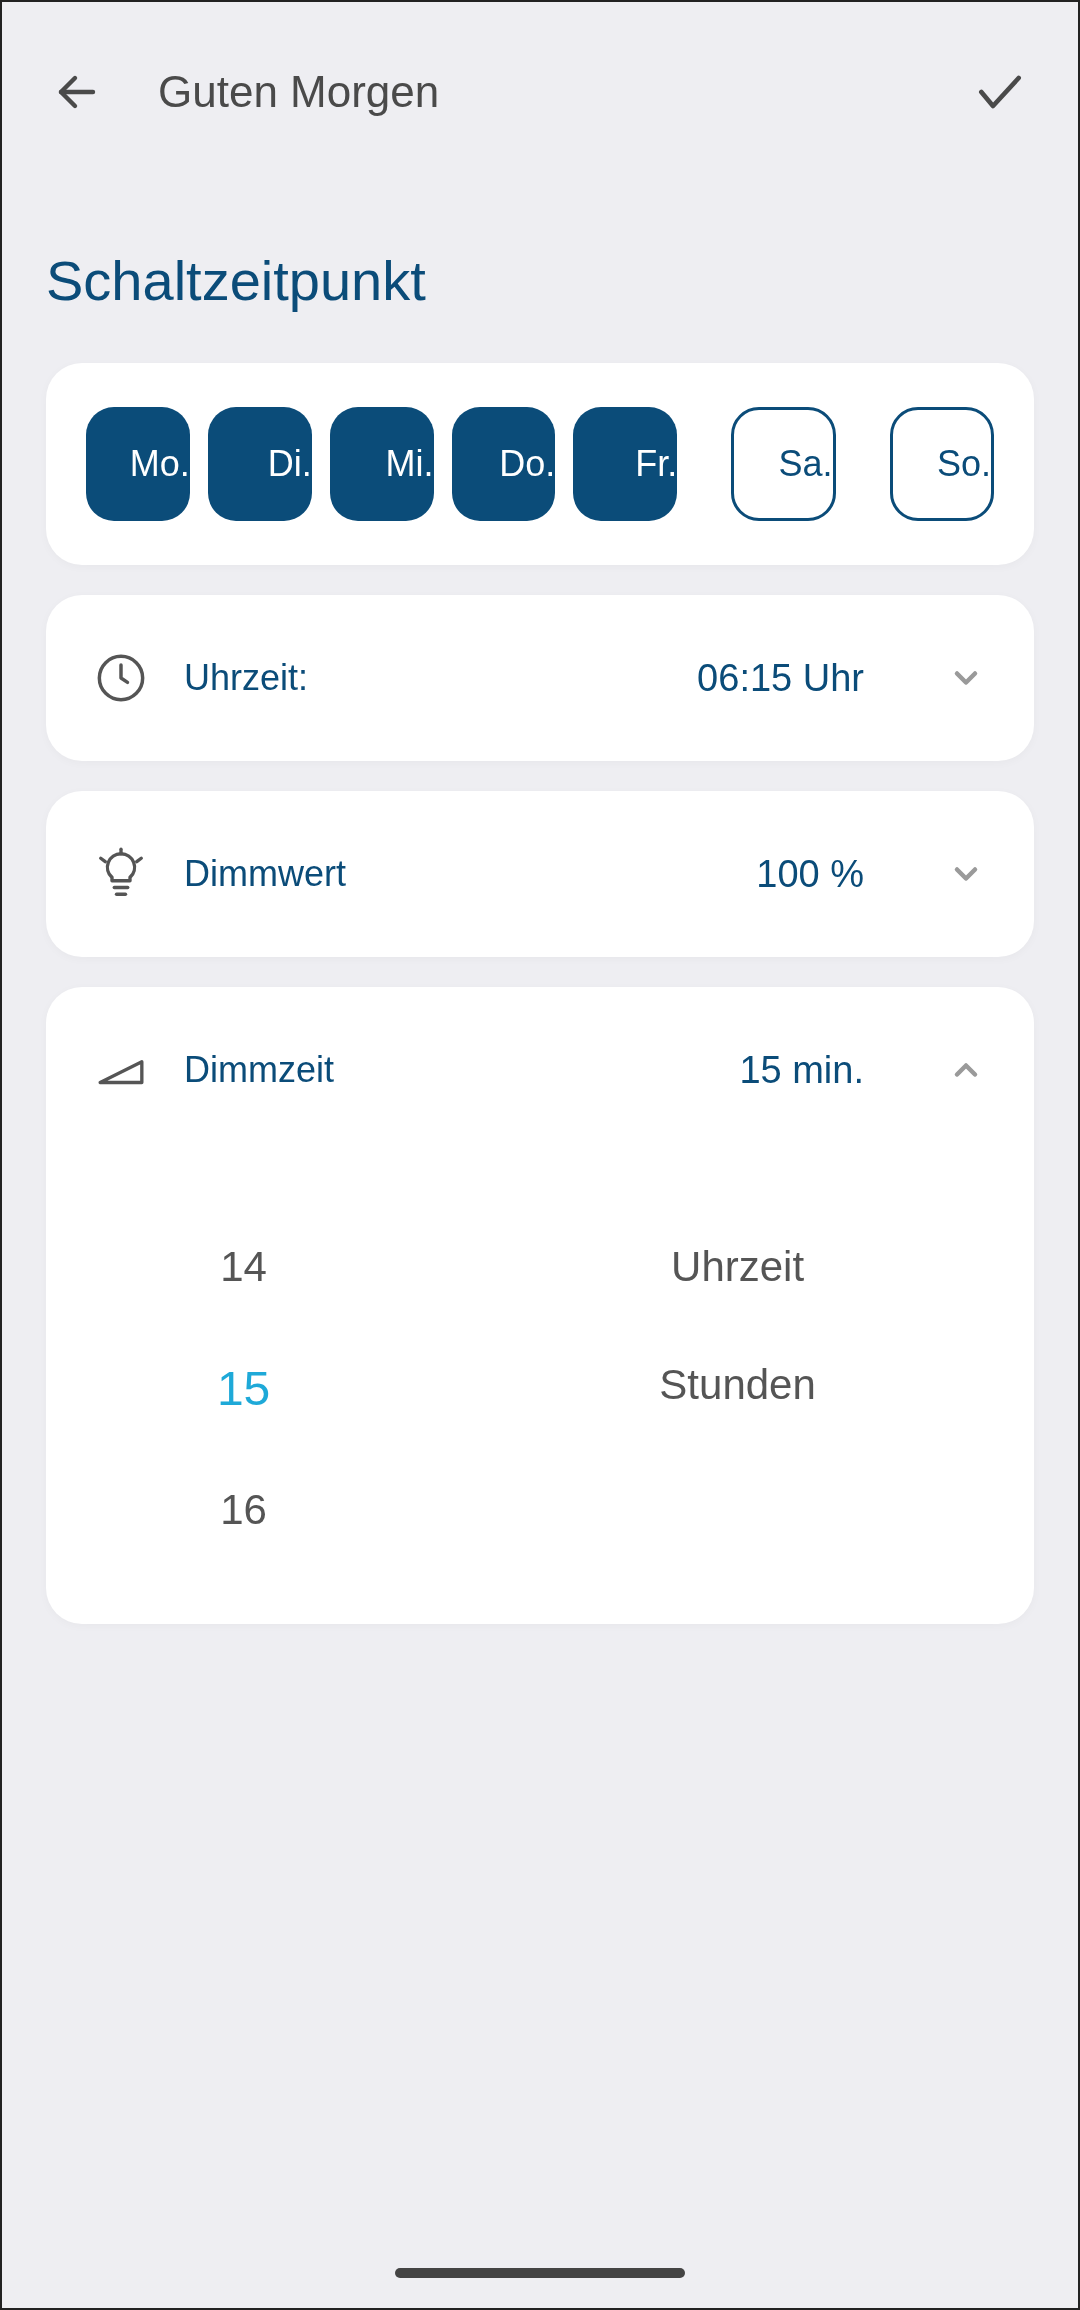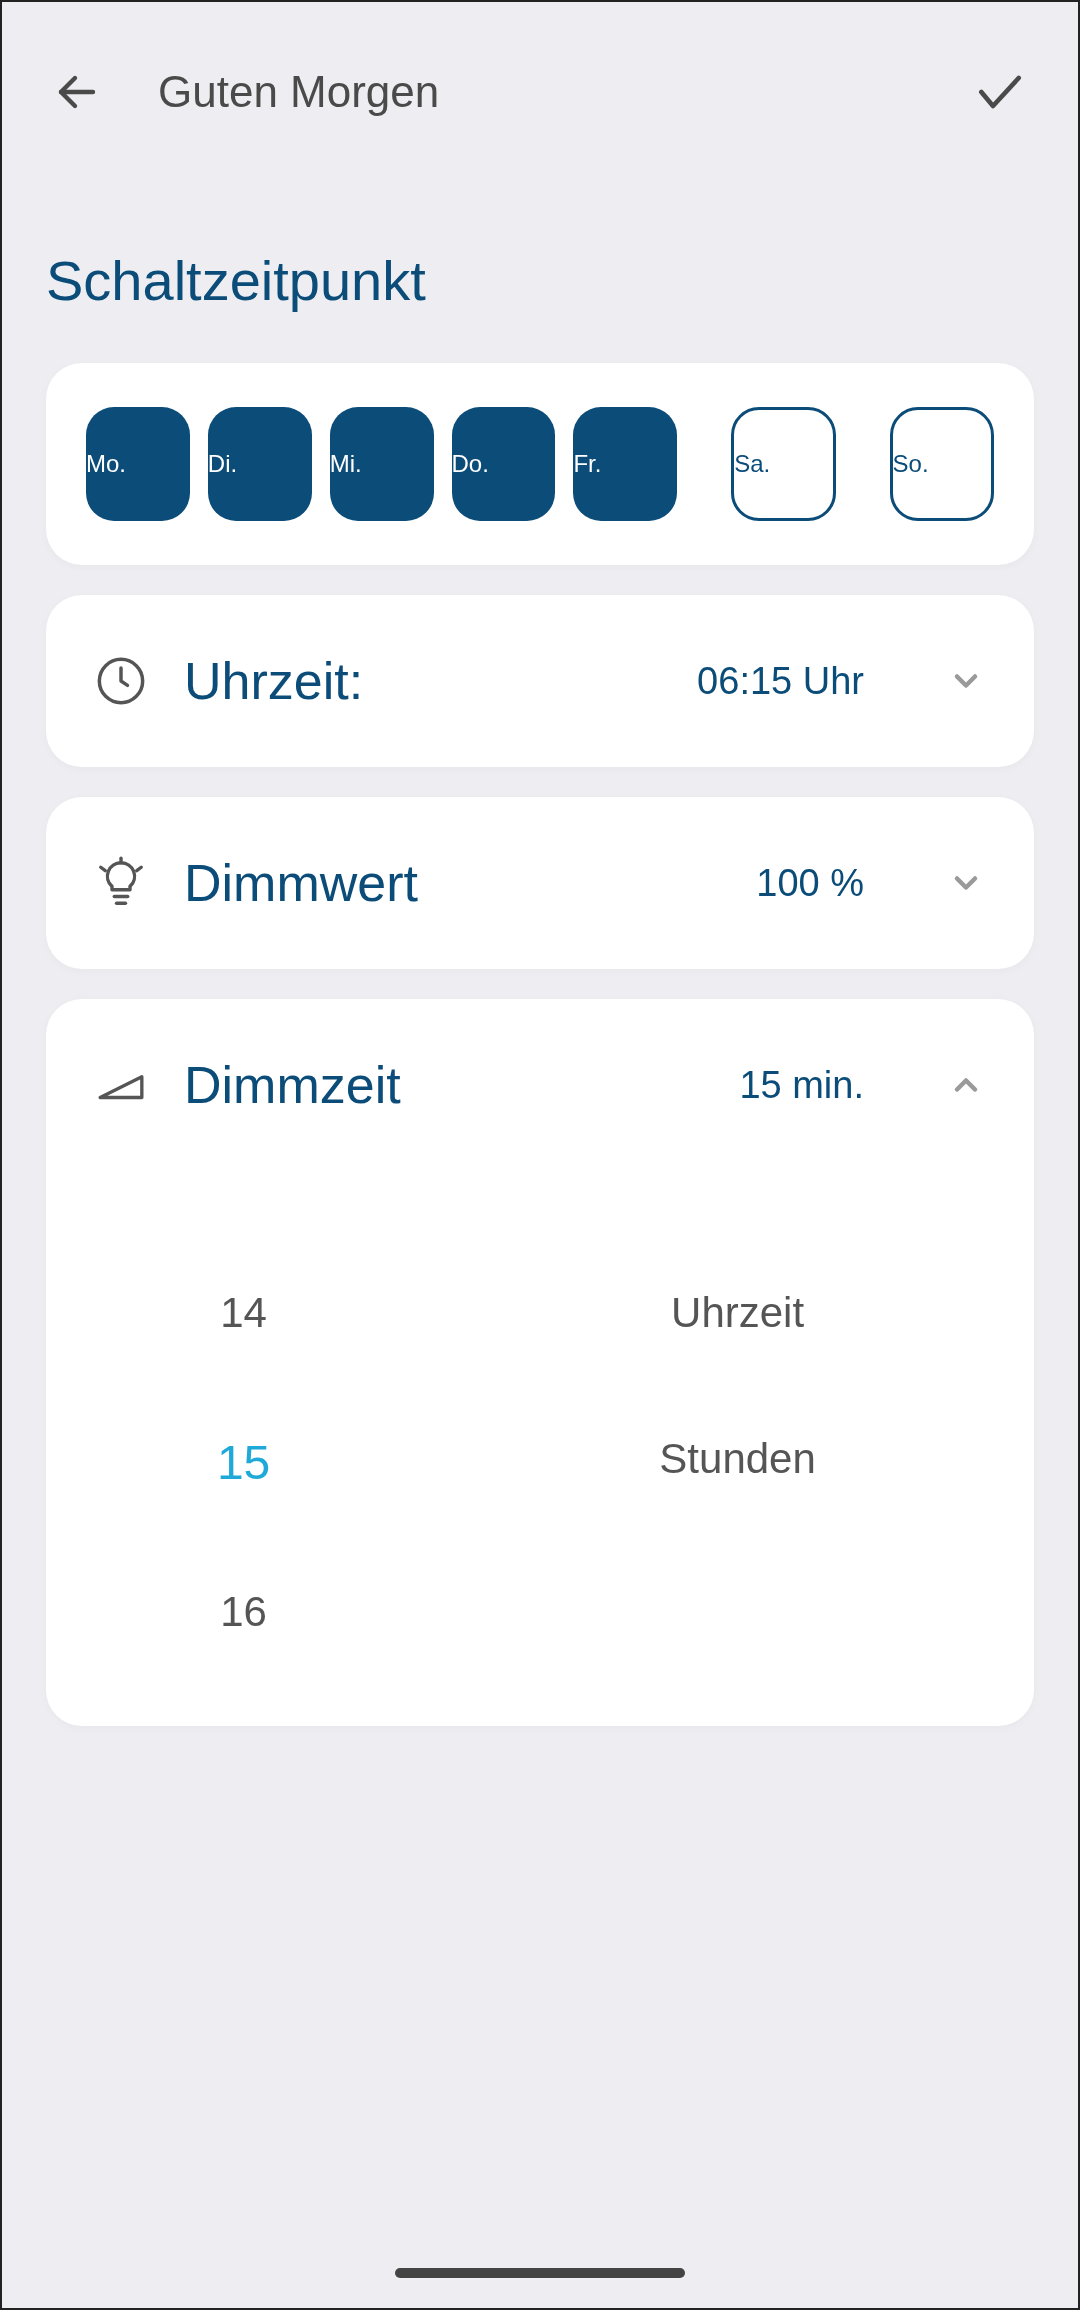--- a/index.html
+++ b/index.html
@@ -64,22 +64,22 @@
     justify-content: space-between;
     padding: 44px 40px;
     gap: 18px;
   }
   .day {
     width: 114px;
     height: 114px;
     border-radius: 28px;
     display: flex;
     align-items: center;
-    justify-content: flex-start;
-    font-size: 24px;
+    justify-content: flex-end;
+    font-size: 36px;
     font-weight: 500;
     cursor: pointer;
   }
   .day.selected {
     background: #0b4c79;
     color: #fff;
   }
   .day.unselected {
     background: #fff;
     color: #0b4c79;
@@ -94,21 +94,21 @@
   }
   .row-icon {
     width: 54px;
     height: 54px;
     display: flex;
     align-items: center;
     justify-content: center;
     flex-shrink: 0;
   }
   .row-label {
-    font-size: 52px;
+    font-size: 36px;
     color: #0b4c79;
     flex: 1;
   }
   .row-value {
     font-size: 38px;
     color: #0b4c79;
     margin-right: 46px;
   }
   .chevron {
     width: 40px;
@@ -132,21 +132,20 @@
   .picker-col.nums {
     flex: 0 0 40%;
   }
   .picker-col.units {
     flex: 0 0 60%;
   }
   .picker-item {
     font-size: 42px;
     color: #555;
     cursor: pointer;
-    margin-top: 28px;
   }
   .picker-item.selected {
     font-size: 48px;
     color: #1ea9d8;
   }
   .home-indicator {
     position: absolute;
     bottom: 30px;
     left: 50%;
     transform: translateX(-50%);

